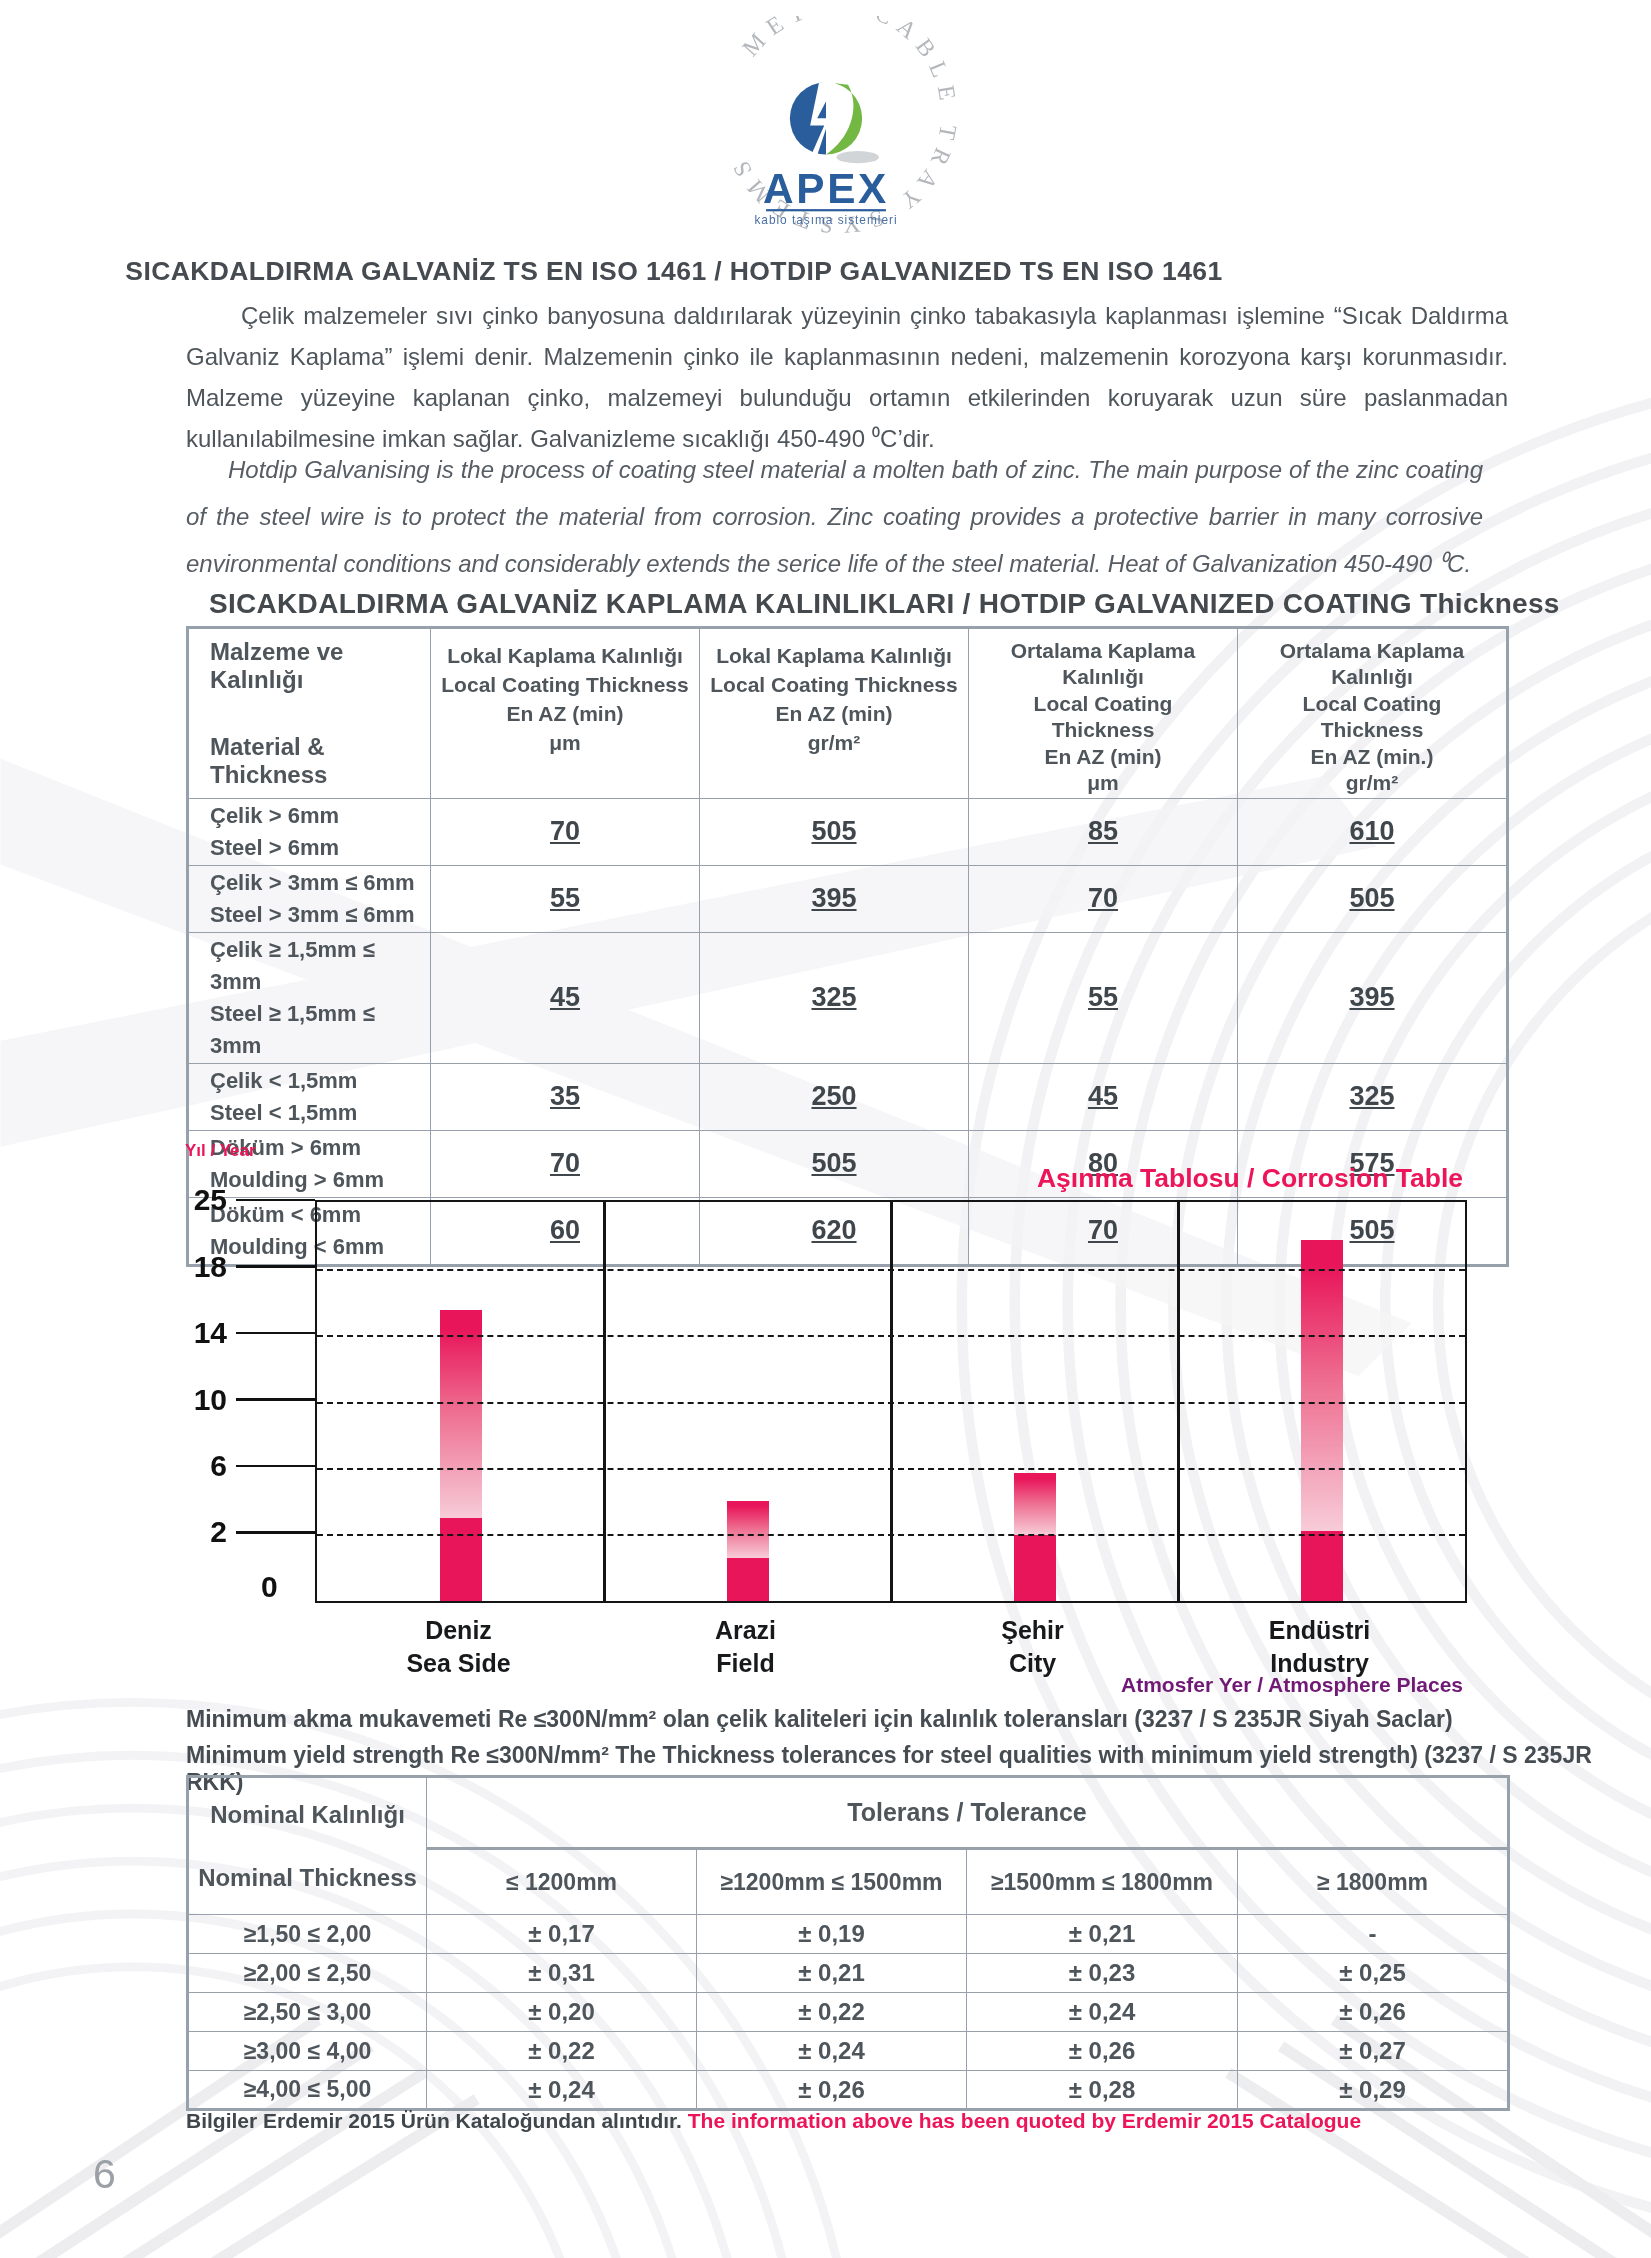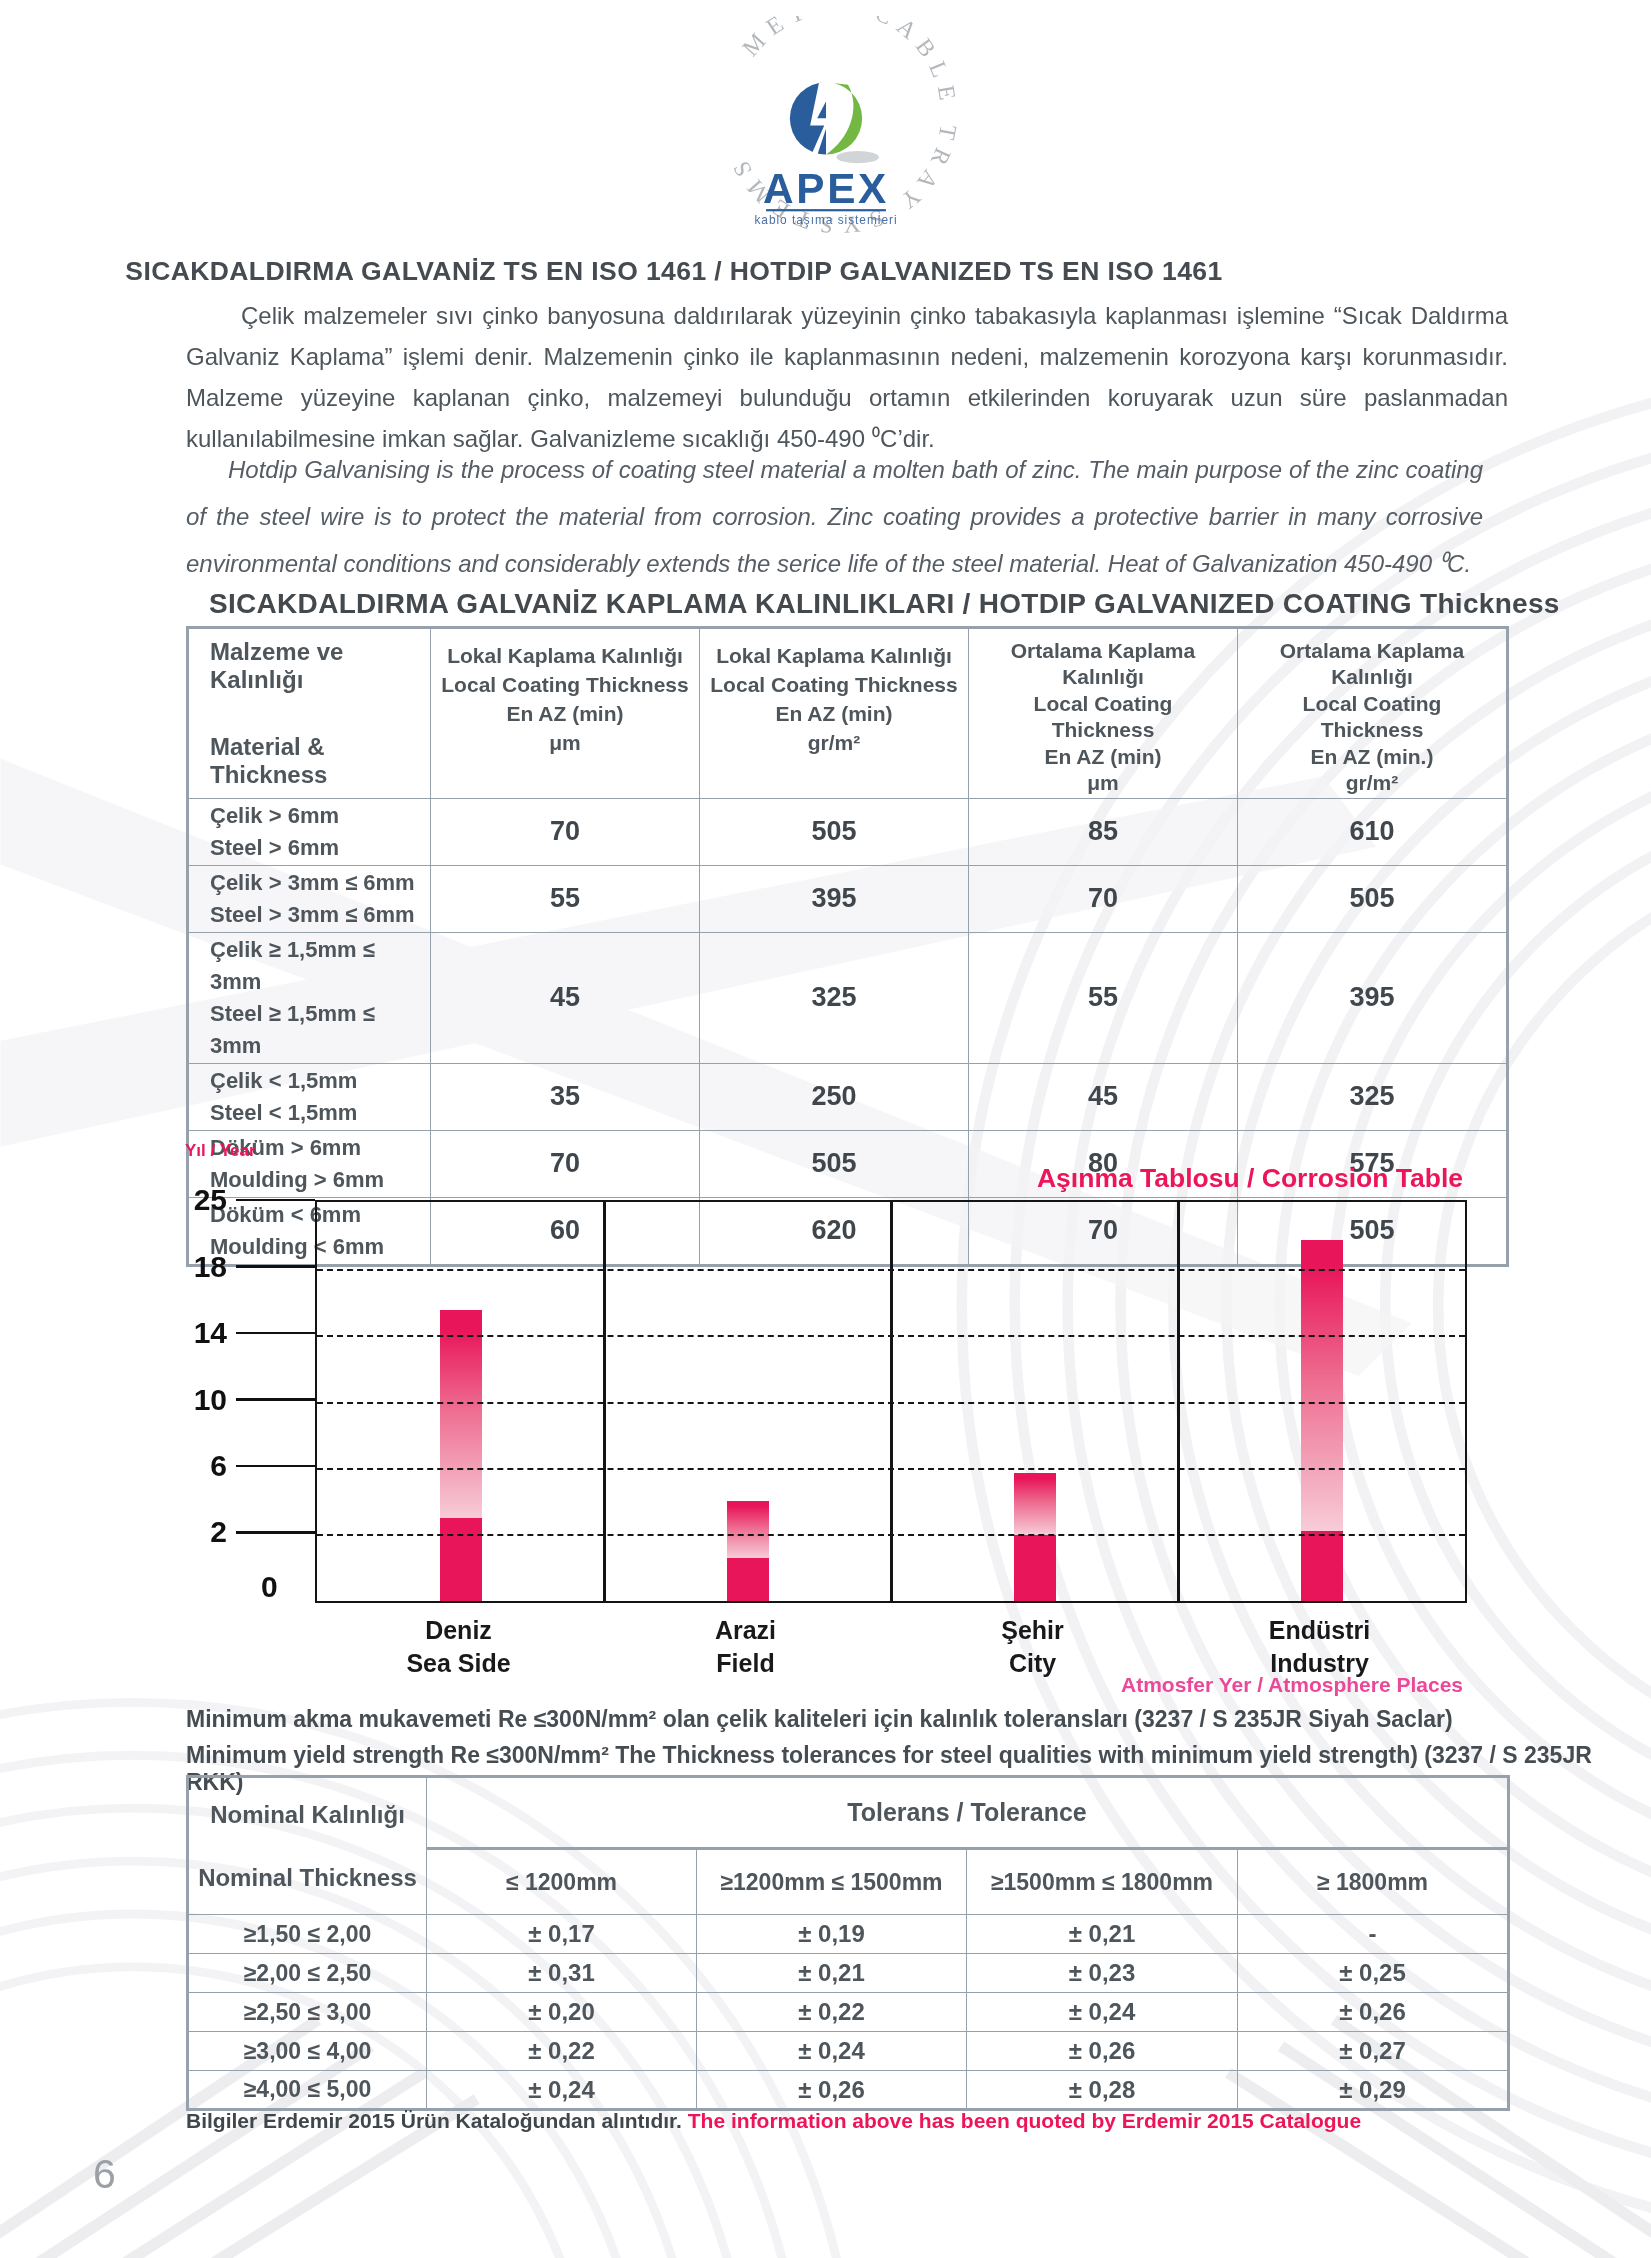--- a/index.html
+++ b/index.html
@@ -24,41 +24,41 @@
   table{border-collapse:collapse;table-layout:fixed;background:transparent;}
   .coating-table{position:absolute;left:186px;top:626px;width:1321px;z-index:1;}
   .coating-table td{border:1.8px solid #97a1ac;vertical-align:middle;}
   .coating-table{border:3.5px solid #97a1ac;}
   .coating-table .hdr{height:132px;}
   .coating-table .hcell{font-size:21px;font-weight:600;color:#4e565c;text-align:center;line-height:29px;vertical-align:top;padding-top:12.4px;}
   .coating-table .hcell.mid{line-height:26.5px;padding-top:8.8px;}
   .coating-table .matcell{vertical-align:middle;padding-left:21px;font-size:24px;font-weight:600;color:#4e565c;}
   .coating-table .matcell .l1{margin-bottom:39px;}
   .coating-table .rowlab{padding-left:21px;font-size:22px;font-weight:600;color:#4e565c;line-height:32px;}
-  .coating-table .val{text-align:center;font-size:27px;font-weight:700;color:#3f464c;}
+  .coating-table .val{text-align:center;font-size:27px;font-weight:700;color:#3f464c;text-decoration:underline;}
   .coating-table tr.datarow{height:58px;}
 
   
   .ylab{left:185px;top:1141px;font-size:17px;font-weight:700;color:#ed1559;}
   .chart-title{right:189px;top:1163px;font-size:26.5px;font-weight:700;color:#ed1559;}
   .chart-box{position:absolute;left:315px;top:1200px;width:1148px;height:399px;border:2.6px solid #141414;z-index:1;}
   .vsep{position:absolute;top:0;bottom:0;width:2.6px;background:#141414;}
   .grid{position:absolute;left:0;right:0;height:0;border-top:2.6px dashed #161616;}
   .bar{position:absolute;bottom:0;width:42px;height:100%;}
   .bar-range{position:absolute;left:0;right:0;}
   .bar-base{position:absolute;left:0;right:0;bottom:0;}
   .yticks{position:absolute;left:181px;top:1200px;width:134px;height:399px;z-index:1;}
   .ytick{position:absolute;left:0;right:0;height:0;}
   .ytick .inner{display:flex;align-items:center;transform:translateY(-50%);}
   .ytick .num{font-size:30px;font-weight:700;color:#111;width:46px;text-align:right;}
   .ytick .lead{flex:1;height:2.6px;background:#111;margin-left:8.8px;}
   .zero-label{left:261px;top:1570px;font-size:30px;font-weight:700;color:#111;}
   .cats{position:absolute;left:315px;top:1614px;width:1148px;display:flex;z-index:1;}
   .cat{flex:1;text-align:center;font-size:25px;font-weight:700;color:#17191b;line-height:33px;}
-  .atmosphere{right:189px;top:1673px;font-size:21px;font-weight:700;color:#ec4899;}
+  .atmosphere{right:189px;top:1673px;font-size:21px;font-weight:700;color:#701a75;}
 
   
   .tol-head-tr{left:186px;top:1706px;font-size:23px;font-weight:700;color:#454c52;}
   .tol-head-en{left:186px;top:1742px;font-size:23px;font-weight:700;color:#454c52;}
   .tol-table{position:absolute;left:186px;top:1775px;width:1321px;z-index:1;border:3.5px solid #97a1ac;}
   .tol-table td{border:1.8px solid #97a1ac;text-align:center;vertical-align:middle;color:#4e565c;}
   .tol-table .nominal{font-size:24px;font-weight:600;}
   .tol-table .nominal .l1{margin-bottom:35px;}
   .tol-table .span-h{font-size:25px;font-weight:700;height:67px;border-bottom:3.5px solid #97a1ac;}
   .tol-table .sub-h{font-size:23px;font-weight:600;height:62px;}

